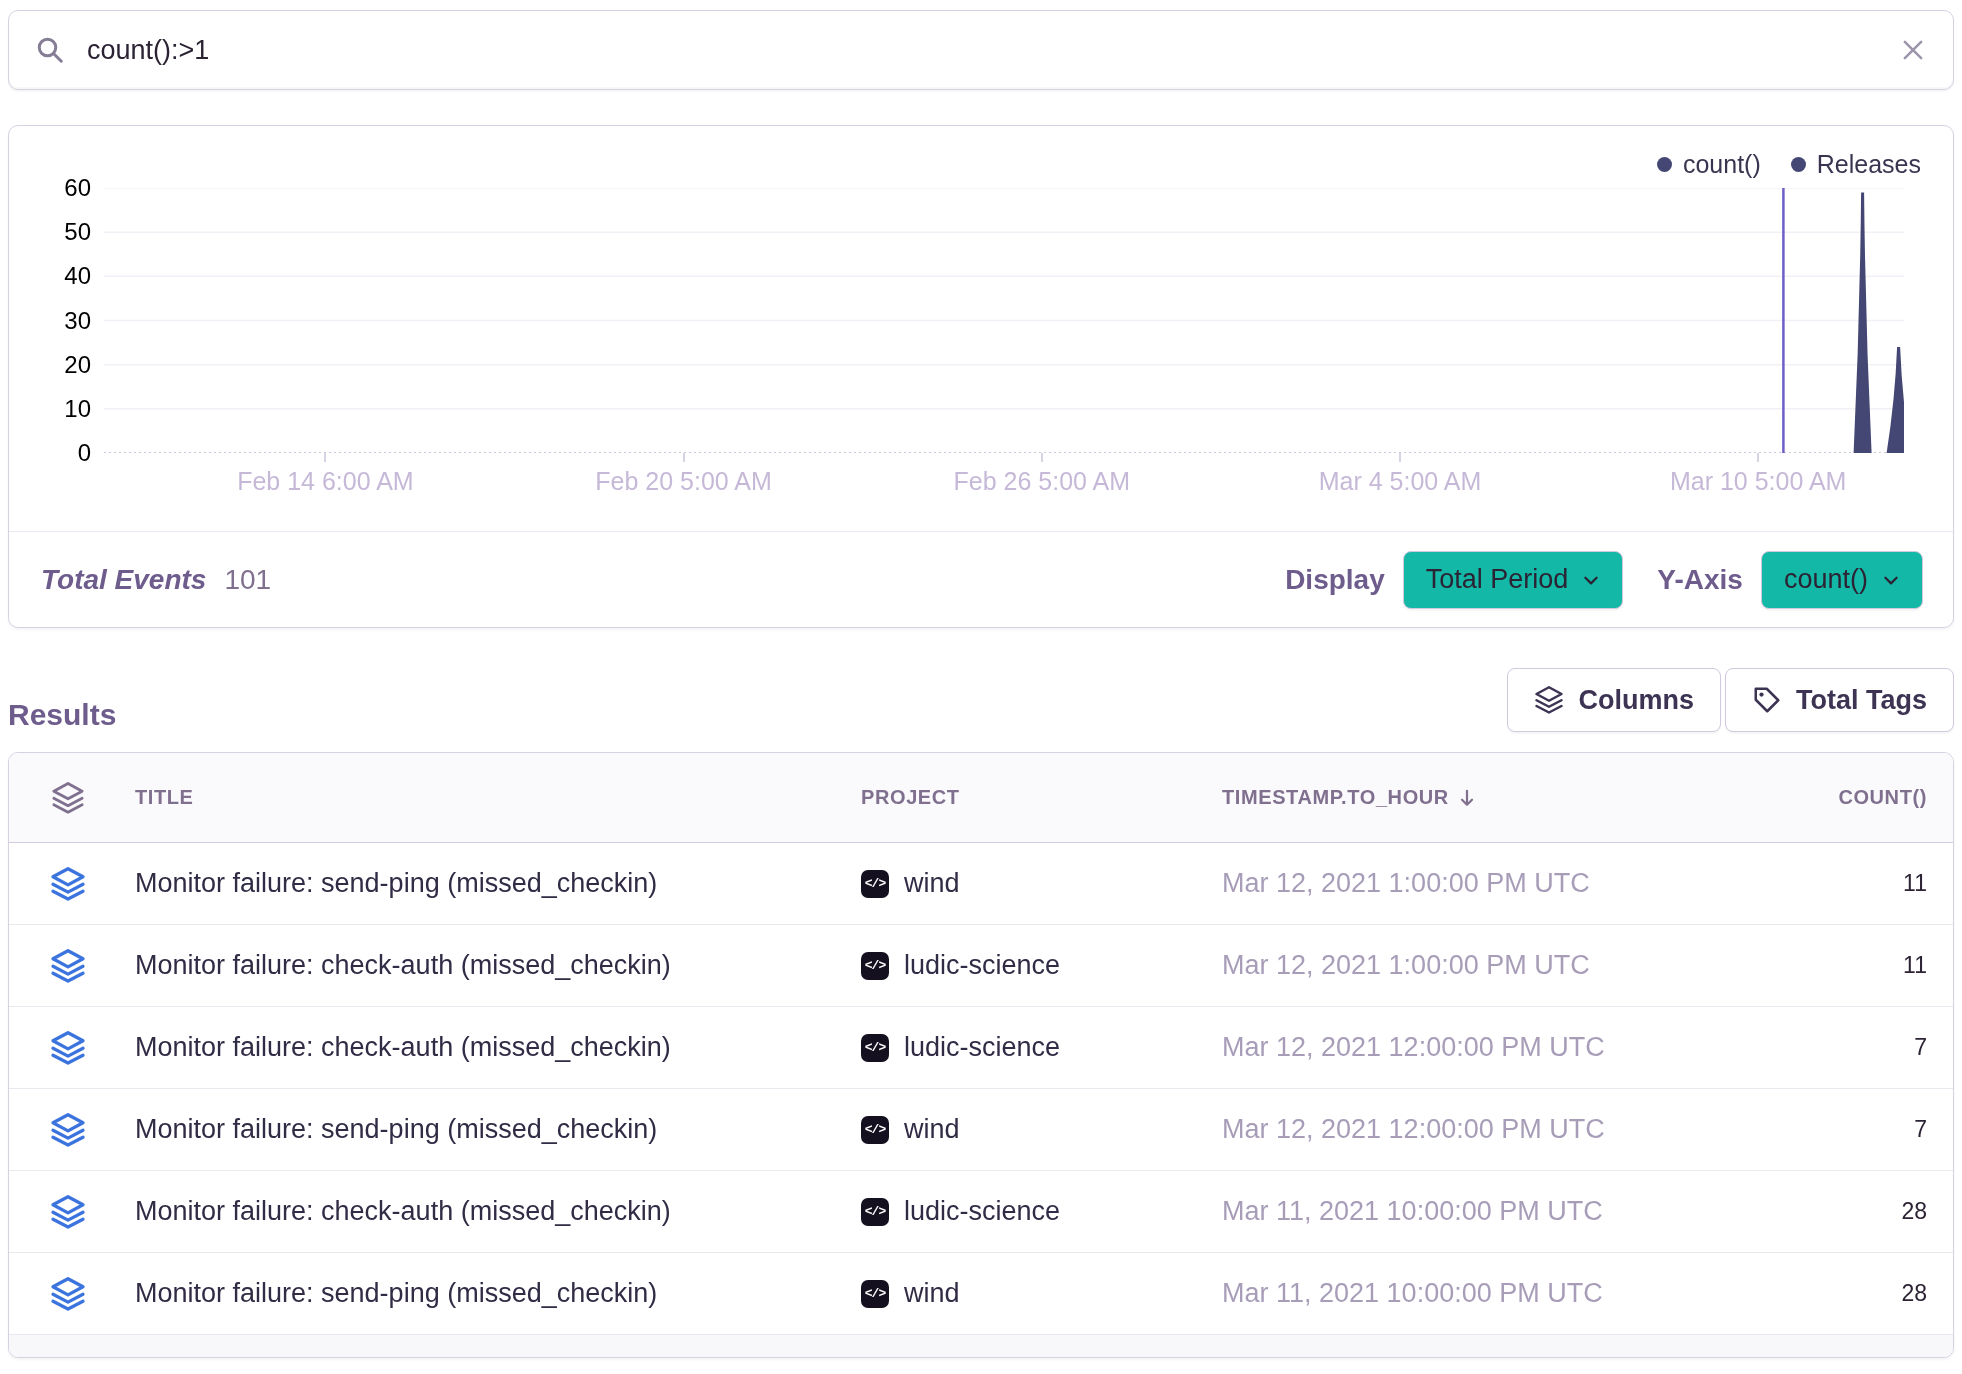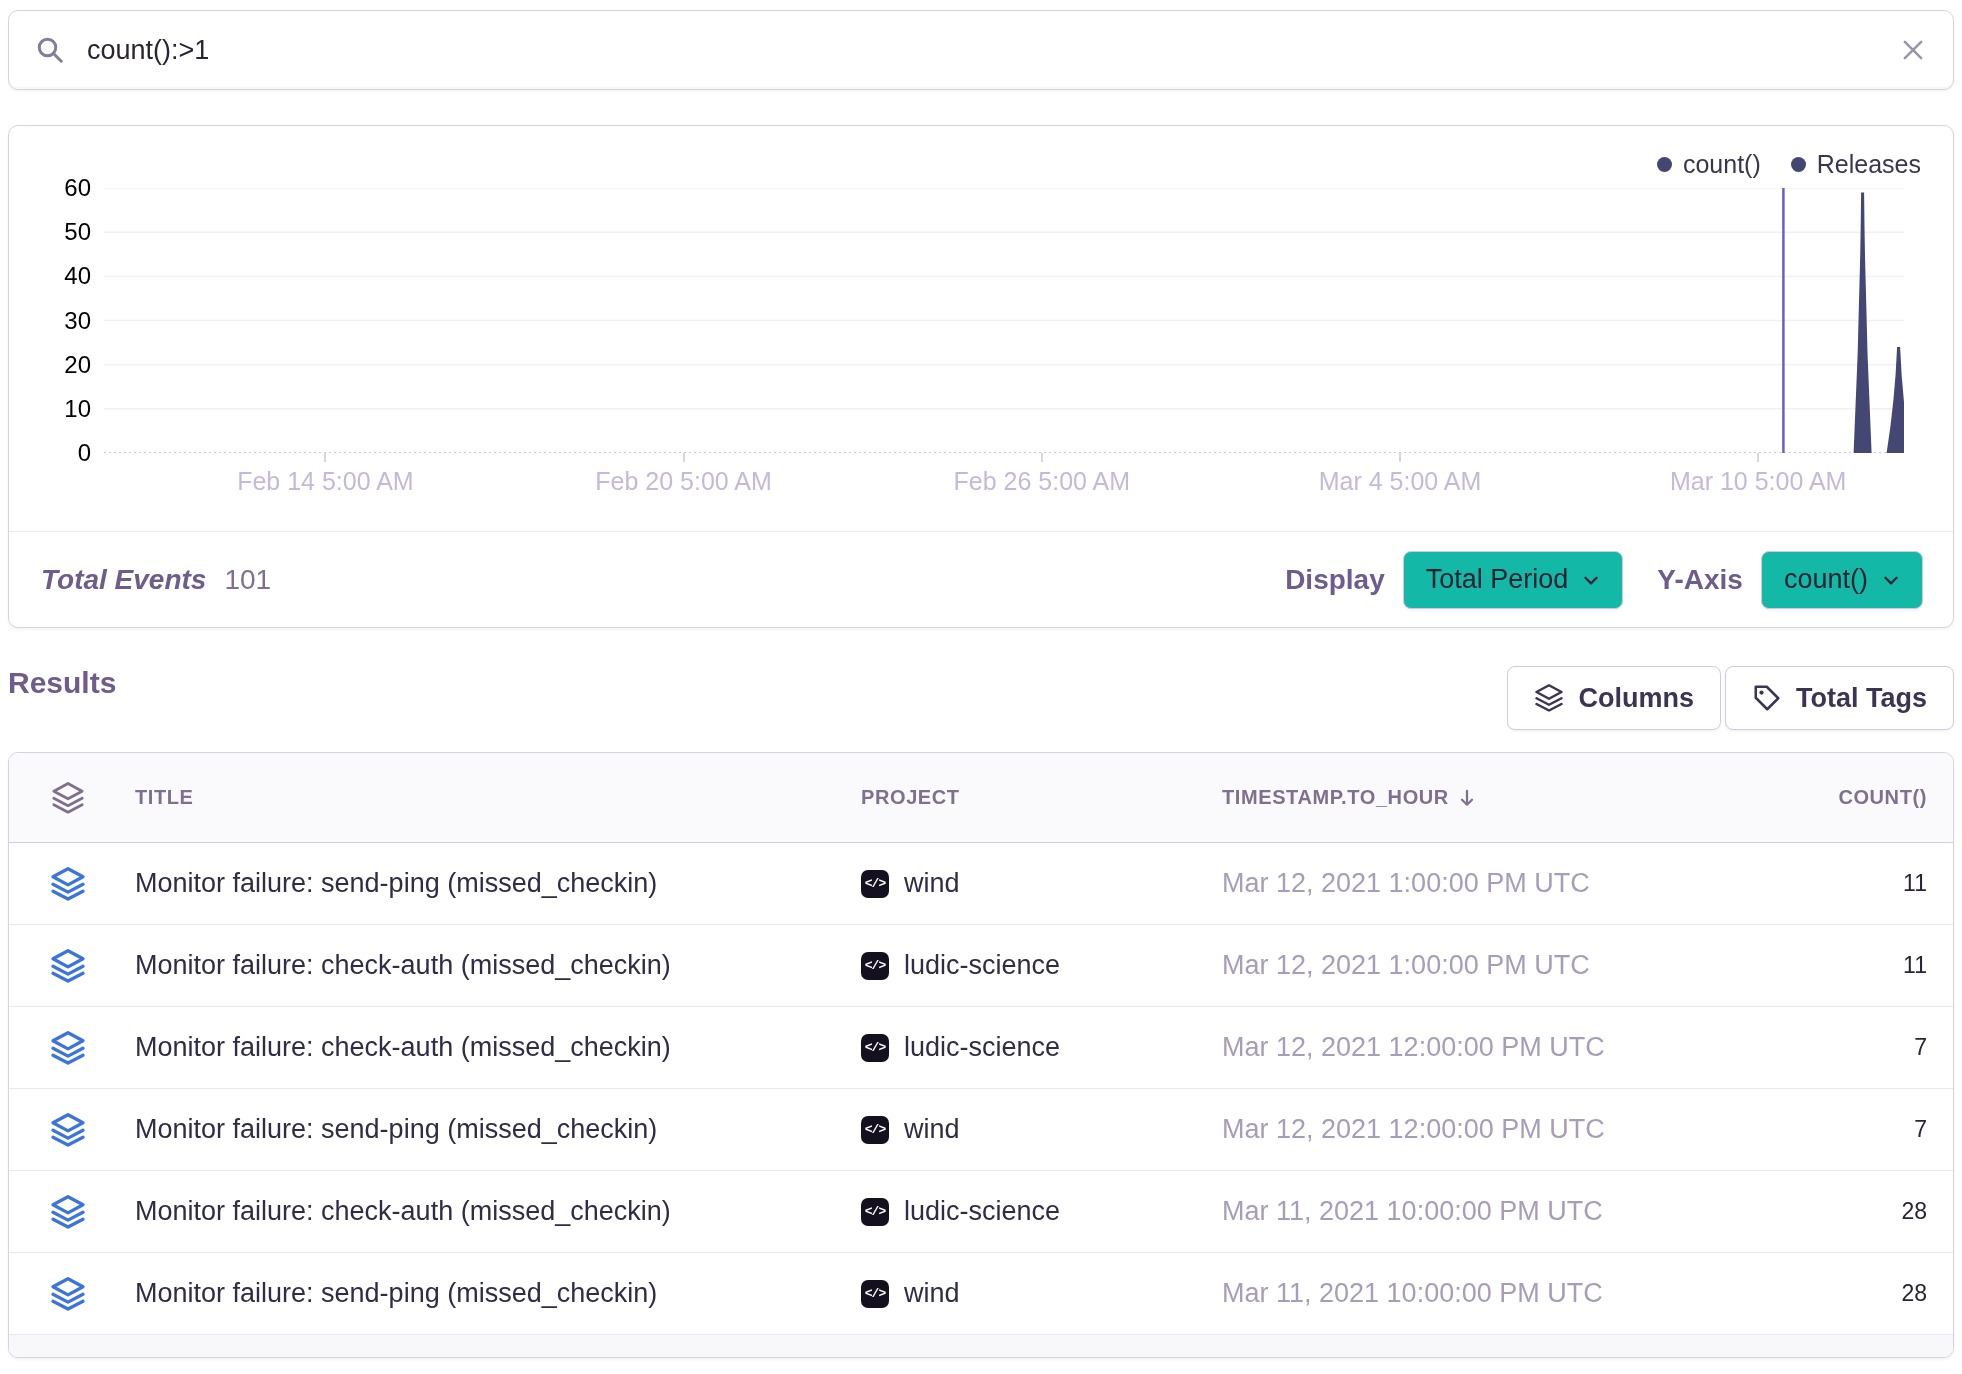--- a/index.html
+++ b/index.html
@@ -33,21 +33,21 @@
   .te-value { font-size:28px; color:#80708f; margin-left:18px; }
   .spacer { flex:1; }
   .ctl-label { font-weight:bold; font-size:28px; color:#6d5c8c; margin-right:18px; }
   .dropdown { display:flex; align-items:center; gap:14px; background:#14b8a6;
     border:1px solid #d2c8e0; border-radius:8px; height:58px; padding:0 22px;
     font-size:27px; color:#2b2233; font-family:inherit; cursor:pointer;
     box-shadow:0 2px 1px rgba(43,34,51,0.04); }
   .dropdown.mr { margin-right:34px; }
 
   
-  .results-row { margin:38px 8px 0; height:66px; display:flex; align-items:flex-start; }
+  .results-row { margin:38px 8px 0; height:66px; display:flex; align-items:flex-end; }
   .results-title { font-size:30px; font-weight:bold; color:#6d5c8c; }
   .btns { margin-left:auto; display:flex; gap:4px; }
   .btn { display:flex; align-items:center; gap:14px; background:#fff; border:1px solid #d2c8e0;
     border-radius:8px; height:64px; padding:0 26px; font-size:27px; font-weight:bold;
     color:#3d3353; font-family:inherit; cursor:pointer; box-shadow:0 2px 1px rgba(43,34,51,0.04); }
   .btn svg { flex:none; }
 
   
   .table-panel { margin:20px 8px 0; overflow:hidden; }
   .tgrid { display:grid; grid-template-columns:118px 734px 361px 450px 1fr; align-items:center; }
@@ -133,21 +133,21 @@
       </button>
       <span class="ctl-label">Y-Axis</span>
       <button class="dropdown">
         <span>count()</span>
         <svg width="18" height="18" viewBox="0 0 16 16">
           <polyline points="3,6 8,11 13,6" fill="none" stroke="#2b2233" stroke-width="2" stroke-linecap="round" stroke-linejoin="round"></polyline>
         </svg>
       </button>
     </div>
   <div class="xtick" style="left: 315.4px;"></div>
-      <div class="xlab" style="left: 316.4px;">Feb 14 5:00 AM</div>
+      <div class="xlab" style="left: 316.4px;">Feb 14 6:00 AM</div>
       <div class="xtick" style="left: 673.6px;"></div>
       <div class="xlab" style="left: 674.6px;">Feb 20 5:00 AM</div>
       <div class="xtick" style="left: 1031.8px;"></div>
       <div class="xlab" style="left: 1032.8px;">Feb 26 5:00 AM</div>
       <div class="xtick" style="left: 1390px;"></div>
       <div class="xlab" style="left: 1391px;">Mar 4 5:00 AM</div>
       <div class="xtick" style="left: 1748.2px;"></div>
       <div class="xlab" style="left: 1749.2px;">Mar 10 5:00 AM</div>
     </div>
 

